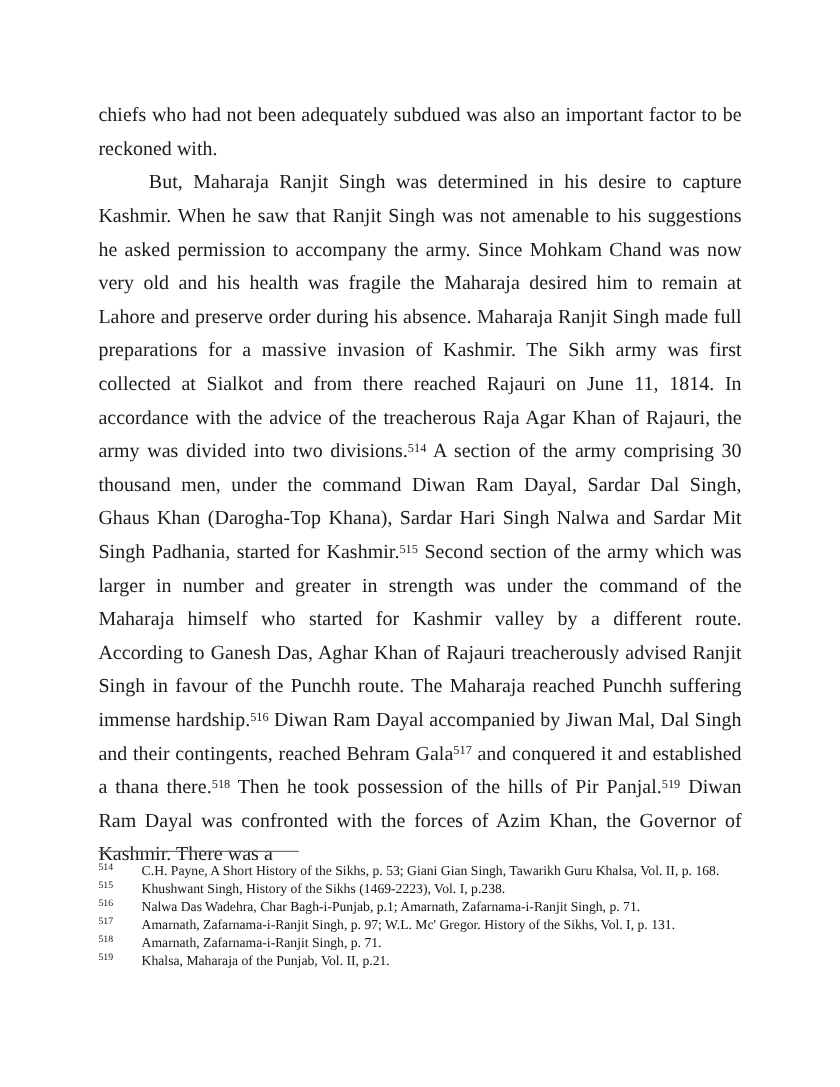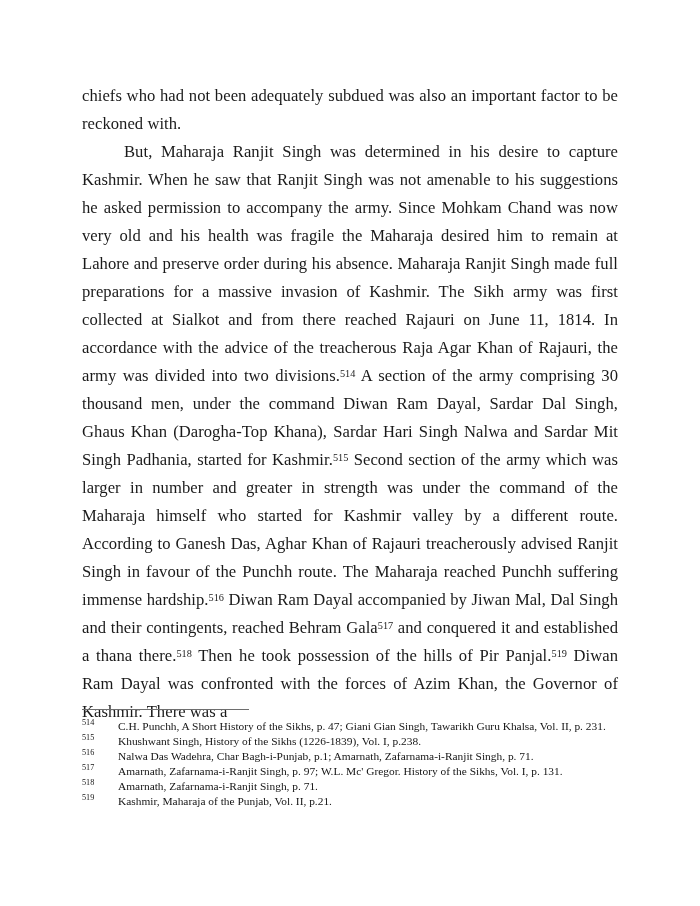--- a/index.html
+++ b/index.html
@@ -97,38 +97,38 @@
         <p class="body-text"><span>chiefs who had not been adequately subdued was also an important factor to be reckoned with.</span></p>
         <p class="body-text indented"><span>But, Maharaja Ranjit Singh was determined in his desire to capture Kashmir. When he saw that Ranjit Singh was not amenable to his suggestions he asked permission to accompany the army. Since Mohkam Chand was now very old and his health was fragile the </span><span class="it">Maharaja</span><span> desired him to remain at Lahore and preserve order during his absence. Maharaja Ranjit Singh made full preparations for a massive invasion of Kashmir. The Sikh army was first collected at Sialkot and from there reached Rajauri on June 11, 1814. In accordance with the advice of the treacherous Raja Agar Khan of Rajauri, the army was divided into two divisions.</span><sup>514</sup><span> A section of the army comprising 30 thousand men, under the command Diwan Ram Dayal, Sardar Dal Singh, Ghaus Khan (Darogha-Top Khana), Sardar Hari Singh Nalwa and Sardar Mit Singh Padhania, started for Kashmir.</span><sup>515</sup><span> Second section of the army which was larger in number and greater in strength was under the command of the </span><span class="it">Maharaja</span><span> himself who started for Kashmir valley by a different route. According to Ganesh Das, Aghar Khan of Rajauri treacherously advised Ranjit Singh in favour of the Punchh route. The </span><span class="it">Maharaja</span><span> reached Punchh suffering immense hardship.</span><sup>516</sup><span> Diwan Ram Dayal accompanied by Jiwan Mal, Dal Singh and their contingents, reached Behram Gala</span><sup>517</sup><span> and conquered it and established a thana there.</span><sup>518</sup><span> Then he took possession of the hills of Pir Panjal.</span><sup>519</sup><span> Diwan Ram Dayal was confronted with the forces of Azim Khan, the Governor of Kashmir. There was a</span></p>
       </div>
   </div>
 
   <div class="footnotes">
     <div class="fn-rule"></div>
     <ul class="fn-list">
         <li class="fn-item">
           <span class="fn-num">514</span>
-          <span class="fn-text"><span>C.H. Punchh, </span><span class="it">A Short History of the Sikhs</span><span>, p. 47; Giani Gian Singh, </span><span class="it">Tawarikh Guru Khalsa,</span><span> Vol. II, p. 231.</span></span>
+          <span class="fn-text"><span>C.H. Payne, </span><span class="it">A Short History of the Sikhs</span><span>, p. 53; Giani Gian Singh, </span><span class="it">Tawarikh Guru Khalsa,</span><span> Vol. II, p. 168.</span></span>
         </li>
         <li class="fn-item">
           <span class="fn-num">515</span>
-          <span class="fn-text"><span>Khushwant Singh, </span><span class="it">History of the Sikhs (1226-1839),</span><span> Vol. I, p.238.</span></span>
+          <span class="fn-text"><span>Khushwant Singh, </span><span class="it">History of the Sikhs (1469-2223),</span><span> Vol. I, p.238.</span></span>
         </li>
         <li class="fn-item">
           <span class="fn-num">516</span>
           <span class="fn-text"><span>Nalwa Das Wadehra, </span><span class="it">Char Bagh-i-Punjab,</span><span> p.1; Amarnath, </span><span class="it">Zafarnama-i-Ranjit Singh,</span><span> p. 71.</span></span>
         </li>
         <li class="fn-item">
           <span class="fn-num">517</span>
           <span class="fn-text"><span>Amarnath, </span><span class="it">Zafarnama-i-Ranjit Singh,</span><span> p. 97; W.L. Mc' Gregor. </span><span class="it">History of the Sikhs,</span><span> Vol. I, p. 131.</span></span>
         </li>
         <li class="fn-item">
           <span class="fn-num">518</span>
           <span class="fn-text"><span>Amarnath, </span><span class="it">Zafarnama-i-Ranjit Singh,</span><span> p. 71.</span></span>
         </li>
         <li class="fn-item">
           <span class="fn-num">519</span>
-          <span class="fn-text"><span>Kashmir, </span><span class="it">Maharaja of the Punjab</span><span>, Vol. II, p.21.</span></span>
+          <span class="fn-text"><span>Khalsa, </span><span class="it">Maharaja of the Punjab</span><span>, Vol. II, p.21.</span></span>
         </li>
       </ul>
   </div>
 
 </div>
 
 </body></html>

